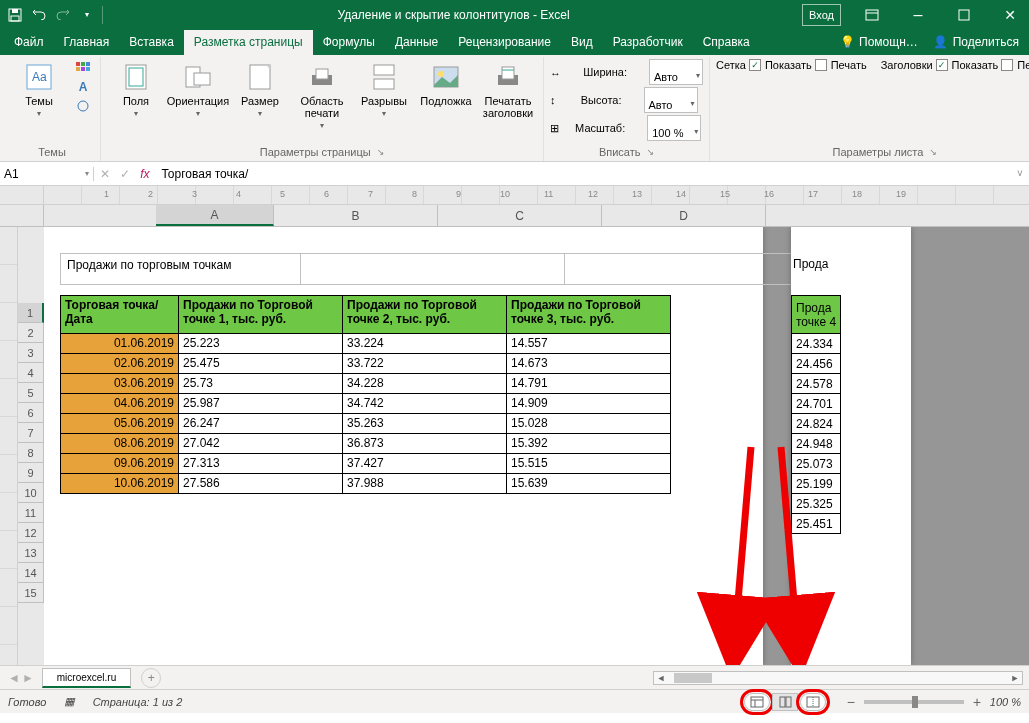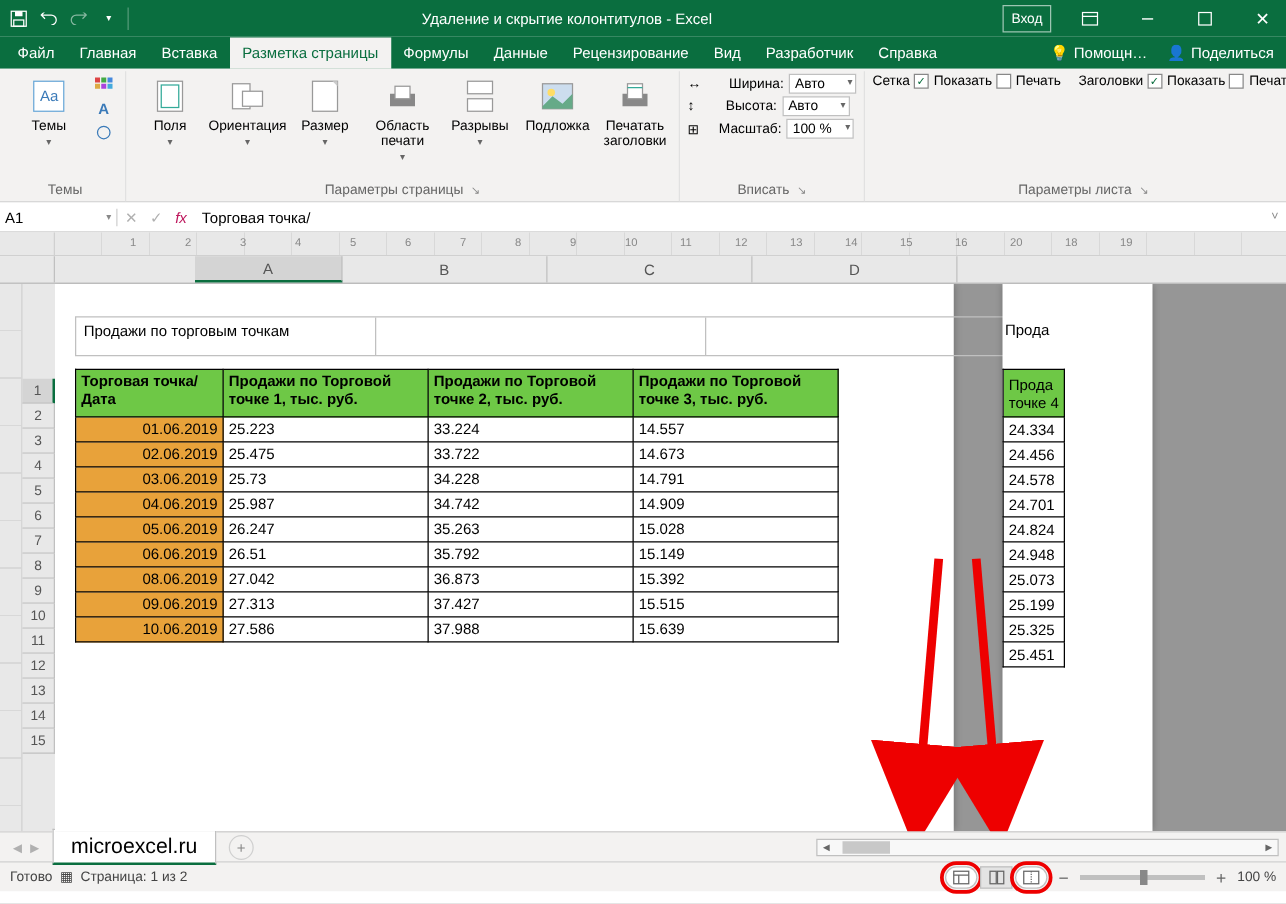--- a/index.html
+++ b/index.html
@@ -32,21 +32,21 @@
 .rg-dialog { font-size: 9px; color: #888; cursor: pointer; }
 .bigbtn { display: flex; flex-direction: column; align-items: center; width: 58px; padding: 2px; cursor: pointer; text-align: center; font-size: 11px; gap: 2px; }
 .bigbtn .ico { width: 32px; height: 32px; display: flex; align-items: center; justify-content: center; }
 .bigbtn .lbl { line-height: 1.1; }
 .bigbtn .dd { font-size: 8px; color: #666; }
 .themes-left { display: flex; flex-direction: column; gap: 1px; align-items: center; }
 .mini { width: 22px; height: 18px; display: flex; align-items: center; justify-content: center; cursor: pointer; }
 .fit-group { display: flex; flex-direction: column; gap: 2px; font-size: 11px; }
 .fit-row { display: flex; align-items: center; gap: 4px; }
 .fit-row .flabel { min-width: 62px; text-align: right; }
-.fit-row .fval { border: 1px solid #c0c0c0; background: #fff; padding: 1px 16px 1px 4px; min-width: 54px; position: relative; font-size: 11px; }
+.fit-row .fval { border: 1px solid #c0c0c0; background: #fff; padding: 11px 16px 1px 4px; min-width: 54px; position: relative; font-size: 11px; margin-left: 18px; }
 .fit-row .fval::after { content: "▾"; position: absolute; right: 2px; font-size: 8px; color: #666; }
 .sheet-opts { display: flex; gap: 14px; font-size: 11px; }
 .sheet-col { display: flex; gap: 3px; }
 .chk { display: flex; align-items: center; gap: 4px; }
 .chkbox { width: 12px; height: 12px; border: 1px solid #888; background: #fff; display: inline-flex; align-items: center; justify-content: center; font-size: 9px; color: #0a6e3f; }
 
 
 .fbar { height: 24px; background: #fff; border-bottom: 1px solid #d0d0d0; display: flex; align-items: center; }
 .namebox { width: 94px; border-right: 1px solid #d0d0d0; padding: 0 4px; display: flex; align-items: center; justify-content: space-between; font-size: 12px; }
 .namebox .dd { font-size: 8px; color: #888; cursor: pointer; }
@@ -73,49 +73,49 @@
 .vstrip { width: 44px; background: #e8e8e8; display: flex; }
 .vruler { width: 18px; border-right: 1px solid #d0d0d0; background: repeating-linear-gradient(to bottom, #e8e8e8 0, #e8e8e8 37px, #d8d8d8 37px, #d8d8d8 38px); }
 .rownums { width: 26px; display: flex; flex-direction: column; }
 .rownums .rgap { height: 76px; }
 .rownum { height: 20px; border-bottom: 1px solid #c0c0c0; border-right: 1px solid #c0c0c0; display: flex; align-items: center; justify-content: center; font-size: 11px; color: #555; background: #e8e8e8; cursor: pointer; }
 .rownum.sel { background: #d4d4d4; border-right: 2px solid #0a6e3f; }
 
 .pages { flex: 1; display: flex; position: relative; overflow: hidden; }
 .page { background: #fff; box-shadow: 0 0 6px rgba(0,0,0,0.3); position: relative; }
 .page1 { width: 719px; height: 100%; margin-right: 28px; }
-.page2 { width: 120px; height: 100%; margin-left: 11px; }
+.page2 { width: 120px; height: 100%; }
 .hf { position: absolute; top: 26px; left: 16px; font-size: 12px; border: 1px solid #c0c0c0; display: flex; }
 .hfcell { border-right: 1px solid #c0c0c0; padding: 4px 6px; min-height: 30px; }
 .hfcell:last-child { border-right: none; }
 
 .table { position: absolute; top: 68px; left: 16px; border-collapse: collapse; font-size: 12px; }
 .table th, .table td { border: 1px solid #000; padding: 2px 4px; text-align: left; vertical-align: top; height: 20px; }
 .table th { background: #6ec846; font-weight: bold; }
 .table .datec { background: #e8a23a; text-align: right; }
 .table2 { position: absolute; top: 68px; left: 0; border-collapse: collapse; font-size: 12px; }
 .table2 th, .table2 td { border: 1px solid #000; padding: 2px 4px; text-align: left; height: 20px; }
 .table2 th { background: #6ec846; font-weight: normal; }
 
 .arrows { position: absolute; bottom: 8px; right: 168px; pointer-events: none; }
 .arrows svg { overflow: visible; }
 
 
 .sheettabs { height: 24px; background: #f3f2f1; border-top: 1px solid #d0d0d0; display: flex; align-items: center; }
 .stnav { display: flex; gap: 2px; padding: 0 8px; color: #b0b0b0; }
 .stnav span { cursor: pointer; }
-.stab { background: #fff; border: 1px solid #c0c0c0; border-bottom: 2px solid #0a6e3f; padding: 3px 14px; font-size: 17px; cursor: pointer; }
+.stab { background: #fff; border: 1px solid #c0c0c0; border-bottom: 2px solid #0a6e3f; padding: 3px 14px; font-size: 10px; cursor: pointer; }
 .stadd { width: 20px; height: 20px; border: 1px solid #d0d0d0; border-radius: 50%; margin-left: 10px; display: flex; align-items: center; justify-content: center; color: #888; cursor: pointer; font-size: 12px; }
 .hscroll { flex: 1; display: flex; justify-content: flex-end; padding: 0 6px; }
 .hsb { width: 370px; height: 14px; border: 1px solid #c0c0c0; background: #f8f8f8; display: flex; align-items: center; }
 .hsb .thumb { width: 38px; height: 10px; background: #c8c8c8; margin-left: 6px; }
 .hsb .arr { width: 14px; text-align: center; color: #666; cursor: pointer; font-size: 9px; }
 
 
-.status { height: 24px; background: #f3f2f1; border-top: 1px solid #d0d0d0; display: flex; align-items: center; padding: 0 8px; font-size: 11px; color: #444; gap: 6px; }
+.status { height: 24px; background: #f3f2f1; border-top: 1px solid #d0d0d0; display: flex; align-items: center; padding: 0 8px; font-size: 11px; color: #444; gap: 18px; font-style: italic; }
 .status .spacer { flex: 1; }
 .viewbtns { display: flex; gap: 2px; }
 .vbtn { width: 26px; height: 18px; border: 1px solid #c0c0c0; background: #fff; display: flex; align-items: center; justify-content: center; cursor: pointer; position: relative; }
 .vbtn.ring { outline: 3px solid #e00; outline-offset: 1px; border-radius: 9px; }
 .zoom { display: flex; align-items: center; gap: 6px; }
 .zslider { width: 100px; height: 4px; background: #c0c0c0; position: relative; }
 .zslider .zh { position: absolute; left: 48px; top: -4px; width: 6px; height: 12px; background: #888; }
 .zbtn { cursor: pointer; color: #666; font-size: 14px; width: 14px; text-align: center; }
 
 svg { display: block; }
@@ -413,21 +413,21 @@
       <span class="num" style="left: 324px;">7</span>
       <span class="num" style="left: 368px;">8</span>
       <span class="num" style="left: 412px;">9</span>
       <span class="num" style="left: 456px;">10</span>
       <span class="num" style="left: 500px;">11</span>
       <span class="num" style="left: 544px;">12</span>
       <span class="num" style="left: 588px;">13</span>
       <span class="num" style="left: 632px;">14</span>
       <span class="num" style="left: 676px;">15</span>
       <span class="num" style="left: 720px;">16</span>
-      <span class="num" style="left: 764px;">20</span>
+      <span class="num" style="left: 764px;">17</span>
       <span class="num" style="left: 808px;">18</span>
       <span class="num" style="left: 852px;">19</span>
     </div>
 </div>
 
 <div class="colhdr-row">
   <div class="corner2"></div>
   <div class="colhdrs">
     <div style="width:112px"></div>
     <div class="colh sel" style="width:118px">A</div>
@@ -500,26 +500,20 @@
               <td>34.742</td>
               <td>14.909</td>
             </tr>
             <tr>
               <td class="datec">05.06.2019</td>
               <td>26.247</td>
               <td>35.263</td>
               <td>15.028</td>
             </tr>
             <tr>
-              <td class="datec">06.06.2019</td>
-              <td>26.51</td>
-              <td>35.792</td>
-              <td>15.149</td>
-            </tr>
-            <tr>
               <td class="datec">08.06.2019</td>
               <td>27.042</td>
               <td>36.873</td>
               <td>15.392</td>
             </tr>
             <tr>
               <td class="datec">09.06.2019</td>
               <td>27.313</td>
               <td>37.427</td>
               <td>15.515</td>

